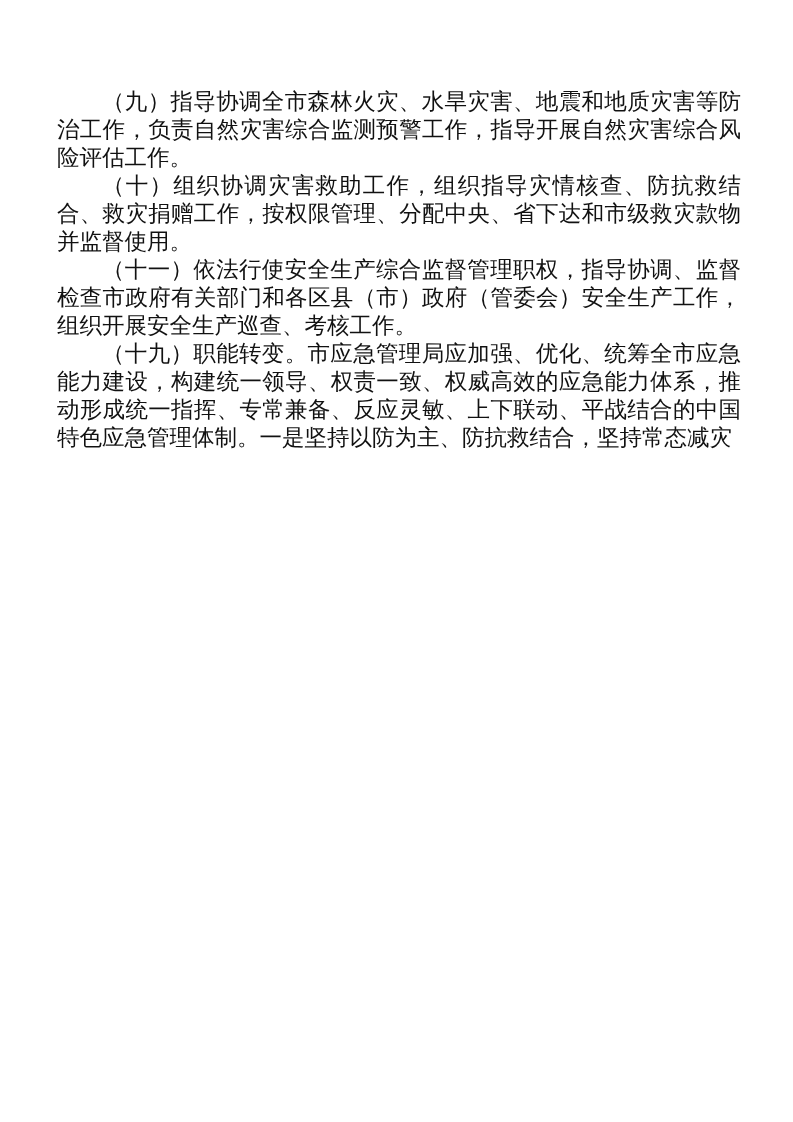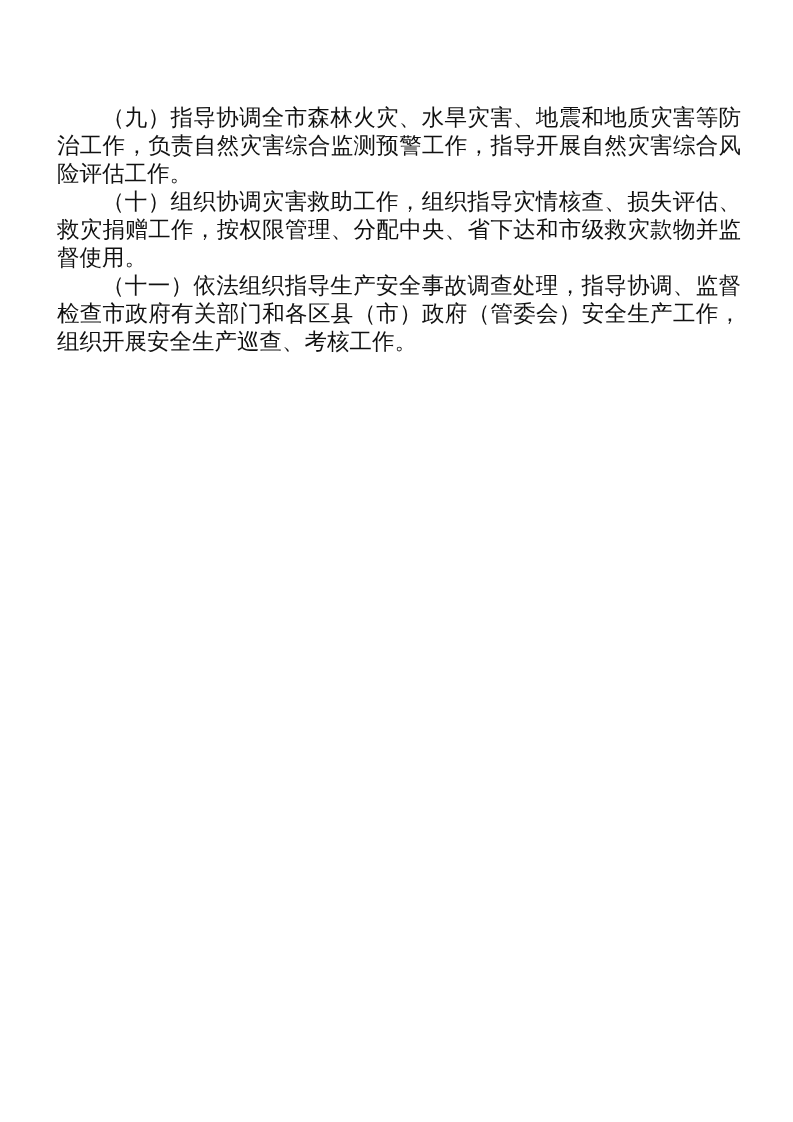--- a/index.html
+++ b/index.html
@@ -10,21 +10,21 @@
   .page {
     position: relative;
     width: 793px;
     height: 1122px;
     background: #ffffff;
     overflow: hidden;
   }
   .content {
     position: absolute;
     left: 57px;
-    top: 104px;
+    top: 88px;
     width: 684px;
   }
   .para {
     margin: 0;
     padding: 0;
     font-family: "Liberation Serif", "DejaVu Serif", serif;
     font-size: 22.5px;
     line-height: 28px;
     color: #111111;
     text-align: justify;
@@ -33,16 +33,17 @@
     word-break: break-all;
     line-break: loose;
   }
 </style>
 </head>
 <body>
 
 <div class="page">
   <div class="content">
       <p class="para">（九）指导协调全市森林火灾、水旱灾害、地震和地质灾害等防治工作，负责自然灾害综合监测预警工作，指导开展自然灾害综合风险评估工作。</p>
-      <p class="para">（十）组织协调灾害救助工作，组织指导灾情核查、损失评估、救灾捐赠工作，按权限管理、分配中央、省下达和市级救灾款物并监督使用。</p>
-      <p class="para">（十一）依法组织指导生产安全事故调查处理，指导协调、监督检查市政府有关部门和各区县（市）政府（管委会）安全生产工作，组织开展安全生产巡查、考核工作。</p>
+      <p class="para">（十）组织协调灾害救助工作，组织指导灾情核查、防抗救结合、救灾捐赠工作，按权限管理、分配中央、省下达和市级救灾款物并监督使用。</p>
+      <p class="para">（十一）依法行使安全生产综合监督管理职权，指导协调、监督检查市政府有关部门和各区县（市）政府（管委会）安全生产工作，组织开展安全生产巡查、考核工作。</p>
+      <p class="para">（十九）职能转变。市应急管理局应加强、优化、统筹全市应急能力建设，构建统一领导、权责一致、权威高效的应急能力体系，推动形成统一指挥、专常兼备、反应灵敏、上下联动、平战结合的中国特色应急管理体制。一是坚持以防为主、防抗救结合，坚持常态减灾</p>
     </div>
 </div>
 
 </body></html>

